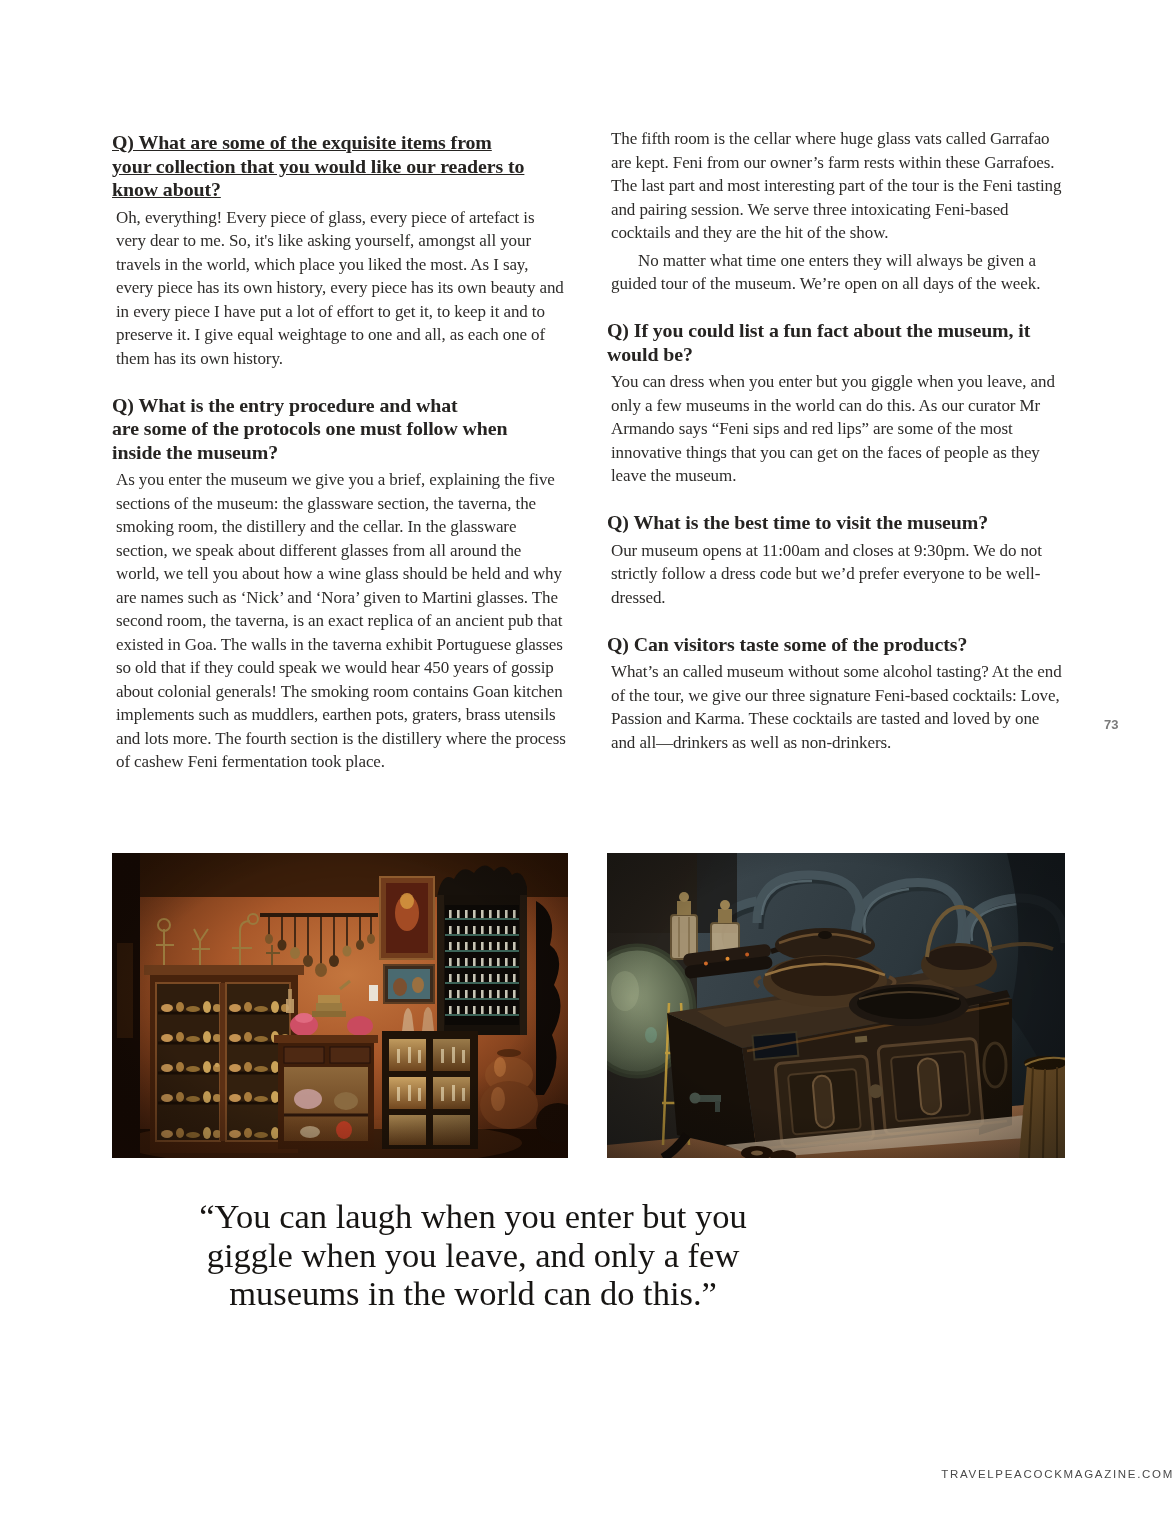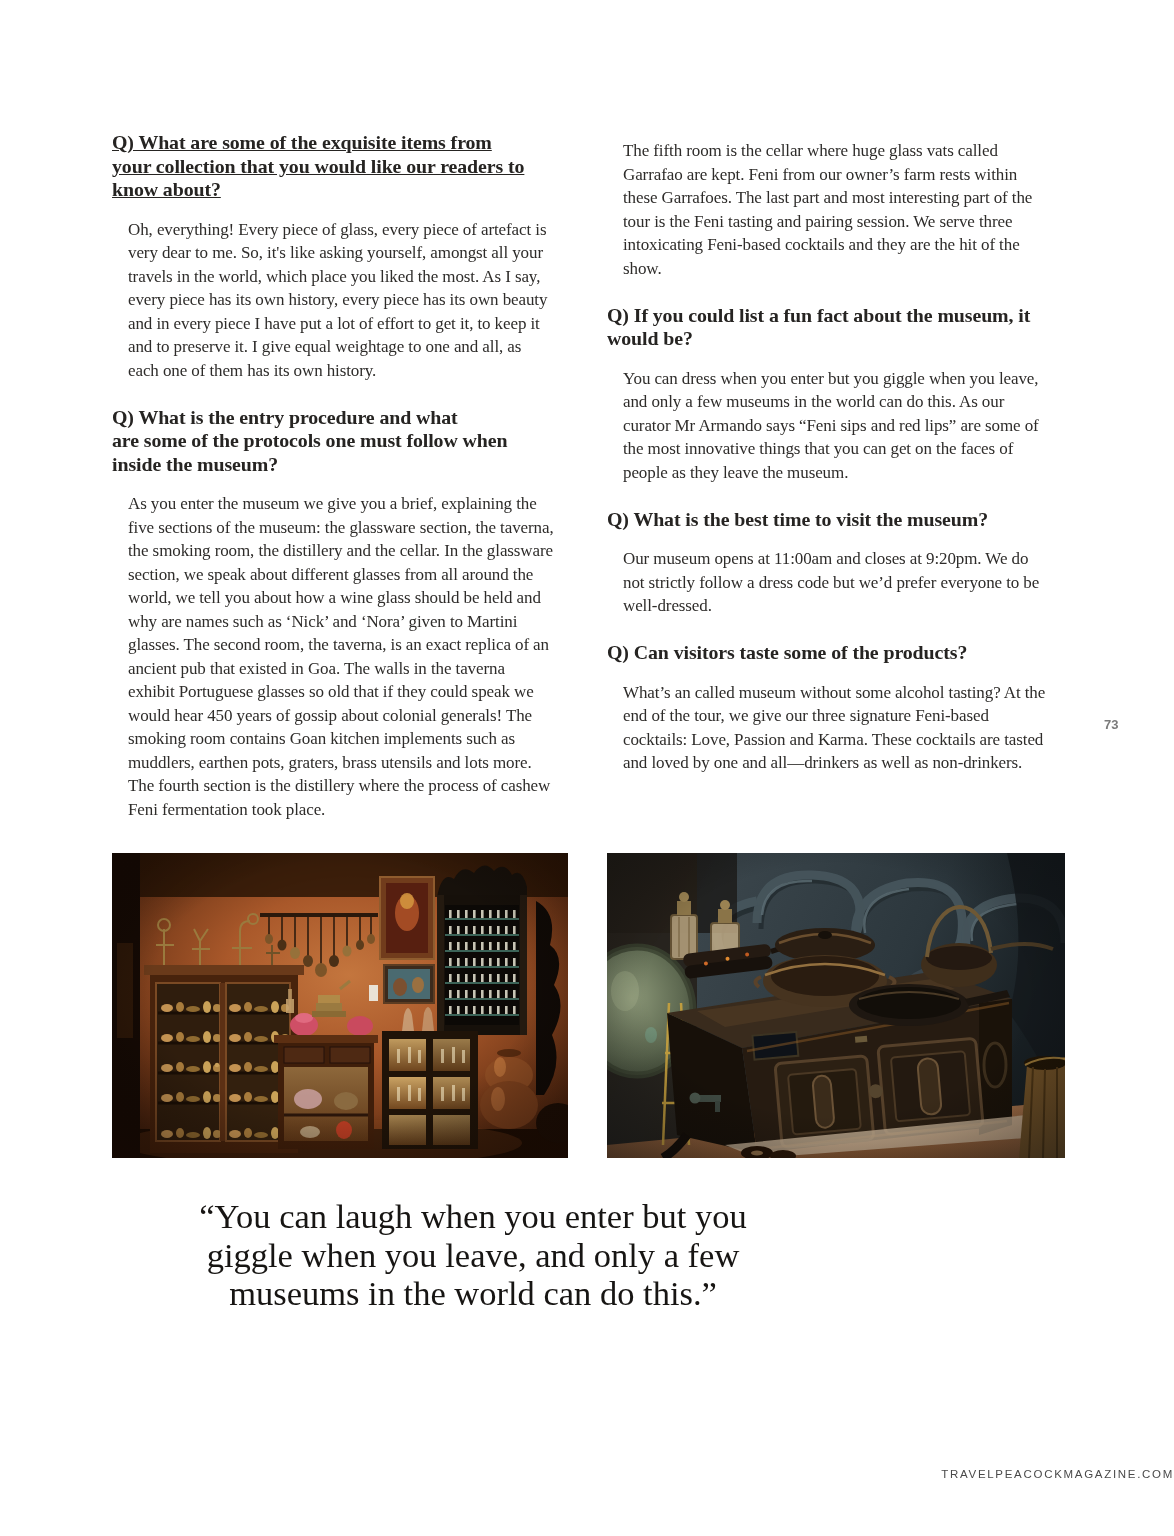--- a/index.html
+++ b/index.html
@@ -19,21 +19,21 @@
   }
   .col-left  { left: 112px; }
   .col-right { left: 607px; }
   .q {
     font-weight: bold;
     white-space: pre-line;
     margin: 23.5px 0 0 0;
     color: #262422;
   }
   .q.first { margin-top: 8px; text-decoration: underline; }
-  .col p { margin: 16px; }
+  .col p { margin: 4px; }
   p.indent { text-indent: 27px; }
   .pagenum {
     position: absolute; left: 1104px; top: 717px;
     font-family: "Liberation Sans", sans-serif;
     font-size: 13px; font-weight: 700; color: #7b7b7b;
   }
   figure.photo {
     position: absolute; top: 853px; height: 305px;
     margin: 0; overflow: hidden; background: #1a0f07;
   }
@@ -65,25 +65,26 @@
 know about?</h3>
     <p>Oh, everything! Every piece of glass, every piece of artefact is very dear to me. So, it's like asking yourself, amongst all your travels in the world, which place you liked the most. As I say, every piece has its own history, every piece has its own beauty and in every piece I have put a lot of effort to get it, to keep it and to preserve it. I give equal weightage to one and all, as each one of them has its own history.</p>
     <h3 class="q">Q) What is the entry procedure and what
 are some of the protocols one must follow when
 inside the museum?</h3>
     <p>As you enter the museum we give you a brief, explaining the five sections of the museum: the glassware section, the taverna, the smoking room, the distillery and the cellar. In the glassware section, we speak about different glasses from all around the world, we tell you about how a wine glass should be held and why are names such as ‘Nick’ and ‘Nora’ given to Martini glasses. The second room, the taverna, is an exact replica of an ancient pub that existed in Goa. The walls in the taverna exhibit Portuguese glasses so old that if they could speak we would hear 450 years of gossip about colonial generals! The smoking room contains Goan kitchen implements such as muddlers, earthen pots, graters, brass utensils and lots more. The fourth section is the distillery where the process of cashew Feni fermentation took place.</p>
   </section>
 
   <section class="col col-right">
     <p>The fifth room is the cellar where huge glass vats called Garrafao are kept. Feni from our owner’s farm rests within these Garrafoes. The last part and most interesting part of the tour is the Feni tasting and pairing session. We serve three intoxicating Feni-based cocktails and they are the hit of the show.</p>
+    <p class="indent">No matter what time one enters they will always be given a guided tour of the museum. We’re open on all days of the week.</p>
     <h3 class="q">Q) If you could list a fun fact about the museum, it
 would be?</h3>
     <p>You can dress when you enter but you giggle when you leave, and only a few museums in the world can do this. As our curator Mr Armando says “Feni sips and red lips” are some of the most innovative things that you can get on the faces of people as they leave the museum.</p>
     <h3 class="q">Q) What is the best time to visit the museum?</h3>
-    <p>Our museum opens at 11:00am and closes at 9:20pm. We do not strictly follow a dress code but we’d prefer everyone to be well-dressed.</p>
+    <p>Our museum opens at 11:00am and closes at 9:30pm. We do not strictly follow a dress code but we’d prefer everyone to be well-dressed.</p>
     <h3 class="q">Q) Can visitors taste some of the products?</h3>
     <p>What’s an called museum without some alcohol tasting? At the end of the tour, we give our three signature Feni-based cocktails: Love, Passion and Karma. These cocktails are tasted and loved by one and all—drinkers as well as non-drinkers.</p>
   </section>
 
   <div class="pagenum">73</div>
 
   <figure class="photo photo-left" aria-label="Museum room with wooden display cabinets of brass vessels and glassware, hanging ladles and framed pictures on a terracotta wall">
     <svg viewBox="0 0 456 305" preserveAspectRatio="none">
       <defs>
         <radialGradient id="lwall" cx="52%" cy="40%" r="72%">

